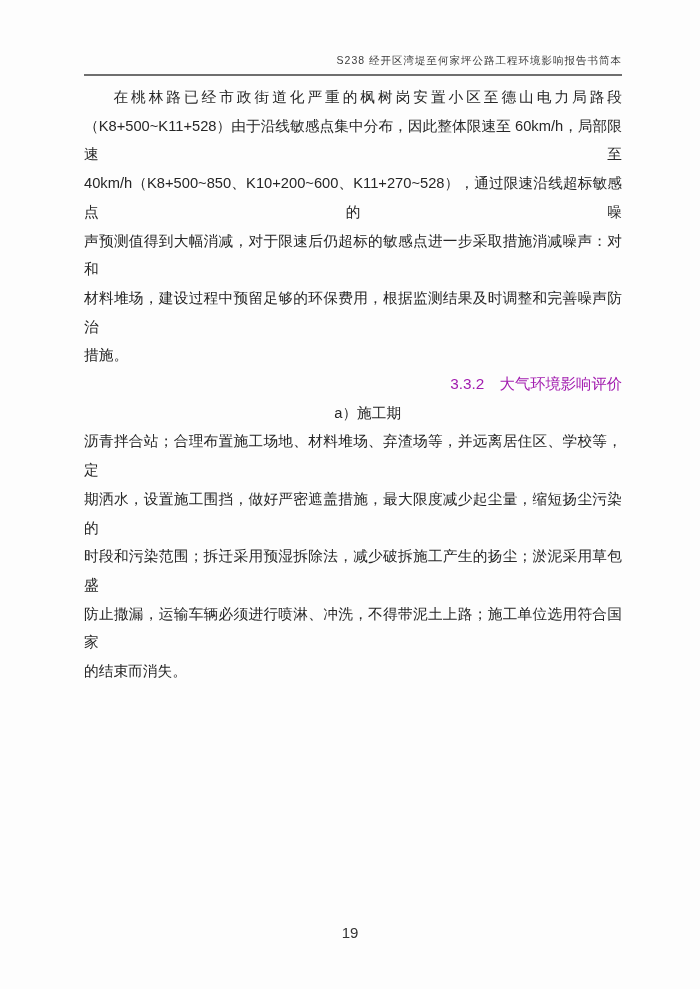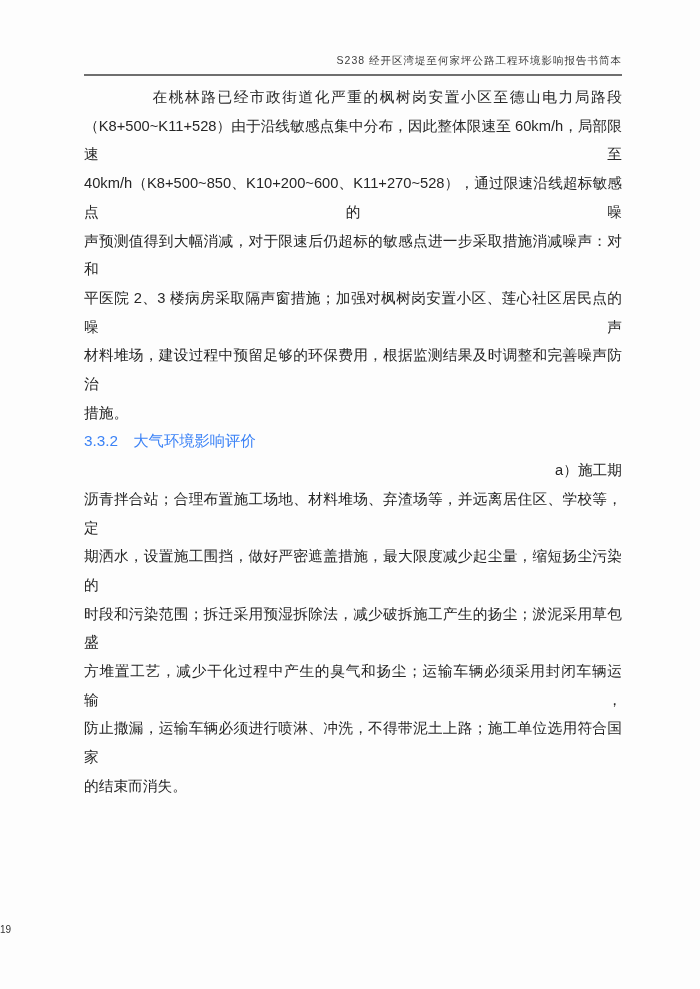--- a/index.html
+++ b/index.html
@@ -46,63 +46,61 @@
   }
   .line {
     text-align: justify;
     white-space: normal;
   }
   .line.jl {
     text-align-last: justify;
   }
   .line.indent {
     text-indent: 2em;
-    margin-left: 39px;
   }
   .line.heading {
     font-size: 15.3px;
-    text-align: left;
-    color: #3b82f6;
+    text-align: right;
+    color: #a21caf;
   }
   .line.sub {
     text-indent: 2em;
-    text-align: right;
+    text-align: center;
   }
   .footer {
     position: absolute;
     left: 0;
     width: 700px;
     top: 924px;
-    font-size: 10px;
+    text-align: center;
+    font-size: 15px;
     color: #333;
   }
 </style>
 </head>
 <body>
 
 <div class="page">
 
   <div class="header">
     <div class="header-text">S238 经开区湾堤至何家坪公路工程环境影响报告书简本</div>
     <div class="header-rule"></div>
   </div>
 
   <div class="doc-body" id="doc-body">
       <div class="line indent jl">在桃林路已经市政街道化严重的枫树岗安置小区至德山电力局路段</div>
       <div class="line jl">（K8+500~K11+528）由于沿线敏感点集中分布，因此整体限速至 60km/h，局部限速至</div>
       <div class="line jl">40km/h（K8+500~850、K10+200~600、K11+270~528），通过限速沿线超标敏感点的噪</div>
       <div class="line jl">声预测值得到大幅消减，对于限速后仍超标的敏感点进一步采取措施消减噪声：对和</div>
-      <div class="line jl">平医院 2、3 楼病房采取隔声窗措施；加强对枫树岗安置小区、莲心社区居民点的噪声</div>
       <div class="line jl">材料堆场，建设过程中预留足够的环保费用，根据监测结果及时调整和完善噪声防治</div>
       <div class="line">措施。</div>
       <div class="line heading">3.3.2　大气环境影响评价</div>
       <div class="line sub">a）施工期</div>
       <div class="line jl">沥青拌合站；合理布置施工场地、材料堆场、弃渣场等，并远离居住区、学校等，定</div>
       <div class="line jl">期洒水，设置施工围挡，做好严密遮盖措施，最大限度减少起尘量，缩短扬尘污染的</div>
       <div class="line jl">时段和污染范围；拆迁采用预湿拆除法，减少破拆施工产生的扬尘；淤泥采用草包盛</div>
-      <div class="line jl">方堆置工艺，减少干化过程中产生的臭气和扬尘；运输车辆必须采用封闭车辆运输，</div>
       <div class="line jl">防止撒漏，运输车辆必须进行喷淋、冲洗，不得带泥土上路；施工单位选用符合国家</div>
       <div class="line">的结束而消失。</div>
     </div>
 
   <div class="footer">19</div>
 
 </div>
 
 </body></html>

